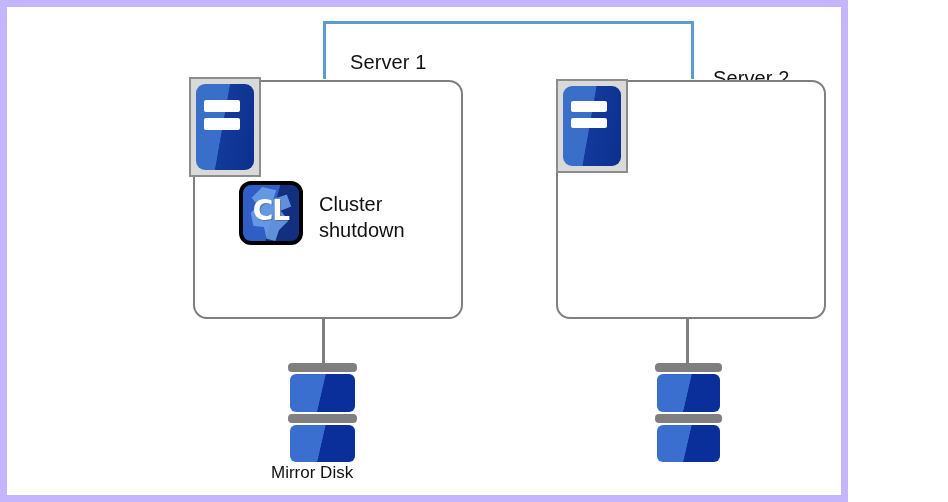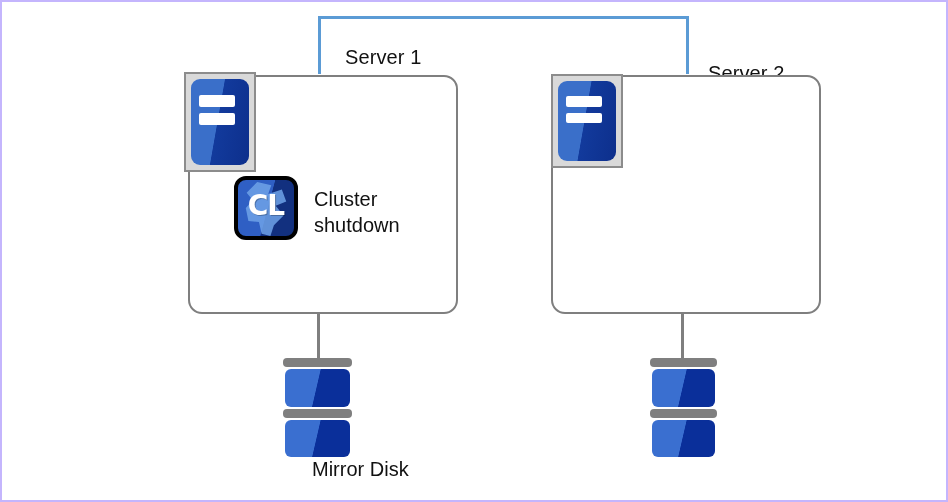--- a/index.html
+++ b/index.html
@@ -5,24 +5,24 @@
   html, body {
     margin: 0;
     padding: 0;
     background: #ffffff;
   }
   body {
     font-family: "Liberation Sans", sans-serif;
   }
   #canvas {
     position: relative;
-    width: 948px;
+    width: 848px;
     height: 502px;
     background: #ffffff;
-    border: 2px solid #c4b5fd;
+    border: 7px solid #c4b5fd;
     box-sizing: border-box;
     overflow: hidden;
   }
   .abs { position: absolute; }
 
   
   .bracket-top {
     left: 316px; top: 14px; width: 371px; height: 3px;
     background: #5b9bd5;
   }
@@ -148,24 +148,23 @@
   }
   #disk-1 { left: 281px; top: 356px; width: 69px; height: 98px; }
   #disk-2 { left: 648px; top: 356px; width: 67px; height: 98px; }
   .disk-bar.bar-top { top: 0px; }
   .disk-block.block-top { top: 11px; height: 38px; }
   .disk-bar.bar-mid { top: 51px; }
   .disk-block.block-bottom { top: 62px; height: 37px; }
 
   #label-mirror-disk {
     left: 264px; top: 456px;
-    font-size: 20px;
+    font-size: 17px;
     color: #111111;
     white-space: nowrap;
-    margin-left: 46px;
   }
 </style>
 </head>
 <body>
 
 <div id="canvas">
 
   <div class="abs bracket-top"></div>
   <div class="abs bracket-left"></div>
   <div class="abs bracket-right"></div>

